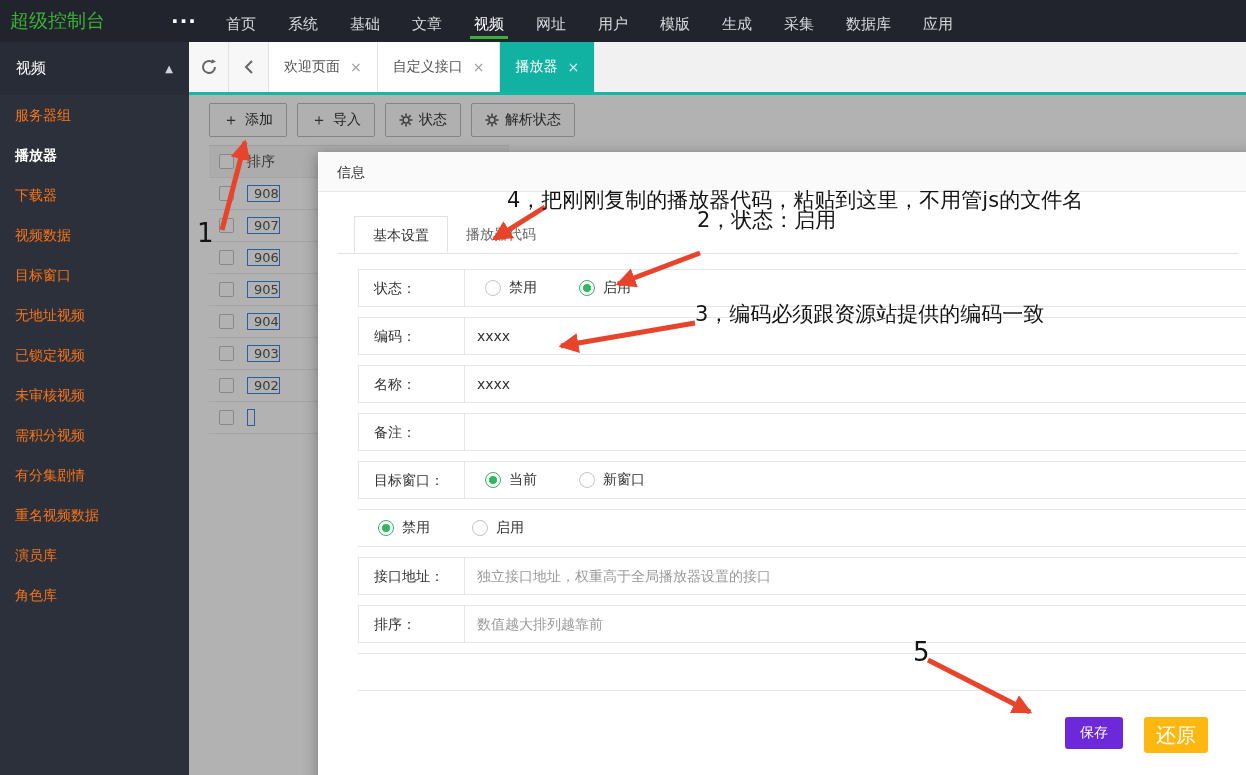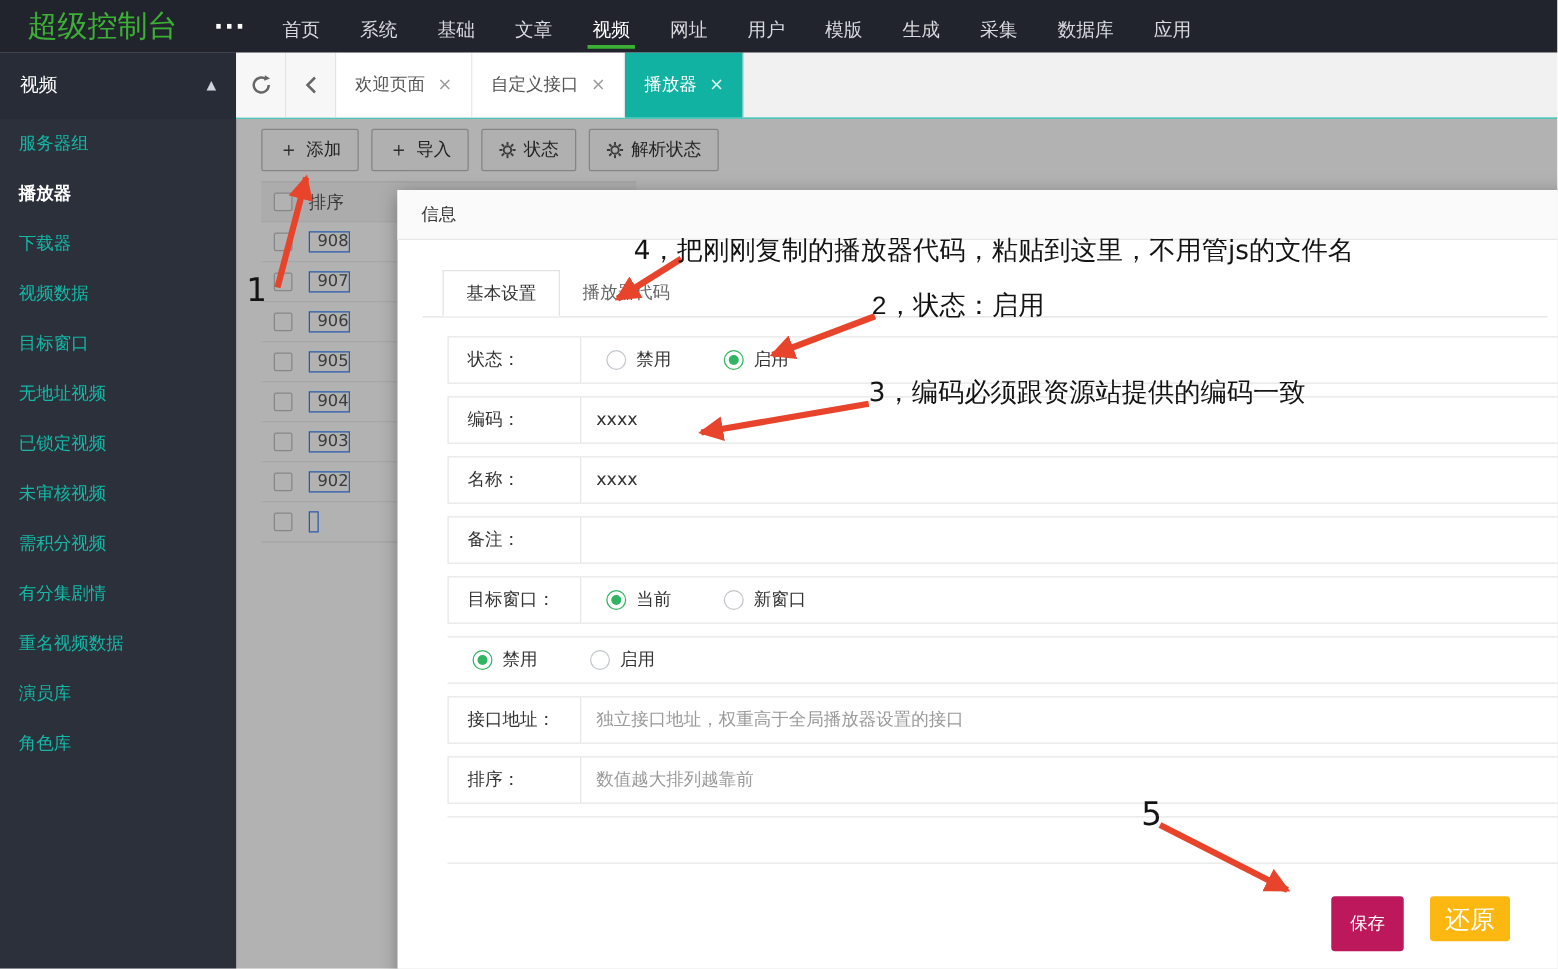--- a/index.html
+++ b/index.html
@@ -6,38 +6,38 @@
   html,body { width:1246px; height:775px; }
   body {
     position:relative; overflow:hidden; background:#fff;
     font-family:"DejaVu Sans","Liberation Sans",sans-serif;
     font-size:14px; color:#333;
   }
 
   
   .topbar { position:absolute; top:0; left:0; width:1246px; height:42px;
     background:#21242c; display:flex; align-items:center; z-index:20; }
-  .brand { width:158px; padding-left:22px; color:#3cb035; font-size:24px; white-space:nowrap; }
+  .brand { width:158px; padding-left:10px; color:#3cb035; font-size:19px; white-space:nowrap; }
   .more { width:52px; text-align:center; color:#fff; font-size:20px; font-weight:bold; letter-spacing:1px; cursor:pointer; }
   .nav { display:flex; height:36px; }
   .nav-item { position:relative; padding:0 16px; line-height:42px; color:#d8dade; font-size:15px; cursor:pointer; white-space:nowrap; }
   .nav-item.active { color:#fff; }
   .nav-item.active::after { content:""; position:absolute; left:12px; right:12px; bottom:0; height:3px; background:#3cb035; }
 
   
   .sidebar { position:absolute; top:42px; left:0; width:189px; bottom:0; background:#2b303b; z-index:15; }
   .sidebar-header { height:53px; display:flex; align-items:center; justify-content:space-between;
     padding:0 16px; color:#fff; font-size:15px; background:#272c36; cursor:pointer; }
   .collapse { font-size:10px; color:#cfd3da; }
-  .sidebar-item { height:40px; line-height:40px; padding-left:15px; color:#14b8a6; font-size:14px; cursor:pointer; white-space:nowrap; }
+  .sidebar-item { height:40px; line-height:40px; padding-left:15px; color:#f97316; font-size:14px; cursor:pointer; white-space:nowrap; }
   .sidebar-item.active { color:#ffffff; font-weight:bold; }
 
   
   .tabbar { position:absolute; top:42px; left:189px; right:0; height:53px; background:#f1f1f1;
-    display:flex; align-items:stretch; border-bottom:1px solid #14b8a6; z-index:15; }
+    display:flex; align-items:stretch; border-bottom:3px solid #14b8a6; z-index:15; }
   .tab-tool { width:40px; display:flex; align-items:center; justify-content:center;
     border-right:1px solid #e2e2e2; background:#f7f7f7; cursor:pointer; }
   .tab { display:flex; align-items:center; gap:10px; padding:0 15px; background:#fff;
     border-right:1px solid #e4e4e4; color:#555; font-size:14px; cursor:pointer; white-space:nowrap; }
   .tab .close { color:#999; font-size:14px; cursor:pointer; }
   .tab.active { background:#11b2a2; color:#fff; }
   .tab.active .close { color:#eafffc; }
 
   
   .content { position:absolute; top:95px; left:189px; right:0; bottom:0; background:#fff; }
@@ -77,21 +77,21 @@
     font-size:14px; color:#333; font-family:inherit; background:transparent; }
   input.finput::placeholder { color:#9a9a9a; }
   .fradios { padding-left:20px; gap:42px; }
   .radio { display:flex; align-items:center; gap:8px; font-size:14px; color:#333; cursor:pointer; }
   .rdot { width:16px; height:16px; border-radius:50%; border:1px solid #c2c6cd; background:#fff; position:relative; }
   .radio.checked .rdot { border-color:#30b560; }
   .radio.checked .rdot::after { content:""; position:absolute; left:3px; top:3px; right:3px; bottom:3px;
     border-radius:50%; background:#30b560; }
 
   .fbuttons { display:flex; gap:21px; margin:26px 0 0 707px; }
-  .btn-save { width:58px; height:44px; background:#be185d; color:#fff; border:none; font-size:14px;
+  .btn-save { width:58px; height:32px; background:#6d28d9; color:#fff; border:none; font-size:14px;
     border-radius:3px; cursor:pointer; font-family:inherit; }
   .btn-reset { width:64px; height:36px; background:#fcb811; color:#fff; border:none; font-size:20px;
     border-radius:3px; cursor:pointer; font-family:inherit; }
 
   
   .anno-layer { position:absolute; top:0; left:0; width:1246px; height:775px; z-index:50; pointer-events:none; }
   .anno-text { position:absolute; color:#141414; font-size:21px; white-space:nowrap; }
   .anno-num { font-size:26px; }
 </style>
 </head>
@@ -373,16 +373,16 @@
       </marker>
     </defs>
     <line x1="222" y1="230" x2="245" y2="142" stroke="#e8432b" stroke-width="5" marker-end="url(#ah)"></line>
     <line x1="545" y1="207" x2="494" y2="239" stroke="#e8432b" stroke-width="5" marker-end="url(#ah)"></line>
     <line x1="700" y1="253" x2="618" y2="284" stroke="#e8432b" stroke-width="5" marker-end="url(#ah)"></line>
     <line x1="695" y1="323" x2="561" y2="346" stroke="#e8432b" stroke-width="5" marker-end="url(#ah)"></line>
     <line x1="928" y1="660" x2="1030" y2="712" stroke="#e8432b" stroke-width="5" marker-end="url(#ah)"></line>
   </svg>
   <div class="anno-text anno-num" style="left:197px; top:218px;">1</div>
   <div class="anno-text" style="left:507px; top:186px;">4，把刚刚复制的播放器代码，粘贴到这里，不用管js的文件名</div>
-  <div class="anno-text" style="left:697px; top:230px;font-family:Liberation Mono, monospace;">2，状态：启用</div>
+  <div class="anno-text" style="left:697px; top:206px;">2，状态：启用</div>
   <div class="anno-text" style="left:695px; top:300px;">3，编码必须跟资源站提供的编码一致</div>
   <div class="anno-text anno-num" style="left:913px; top:637px;">5</div>
 </div>
 
 </body></html>

